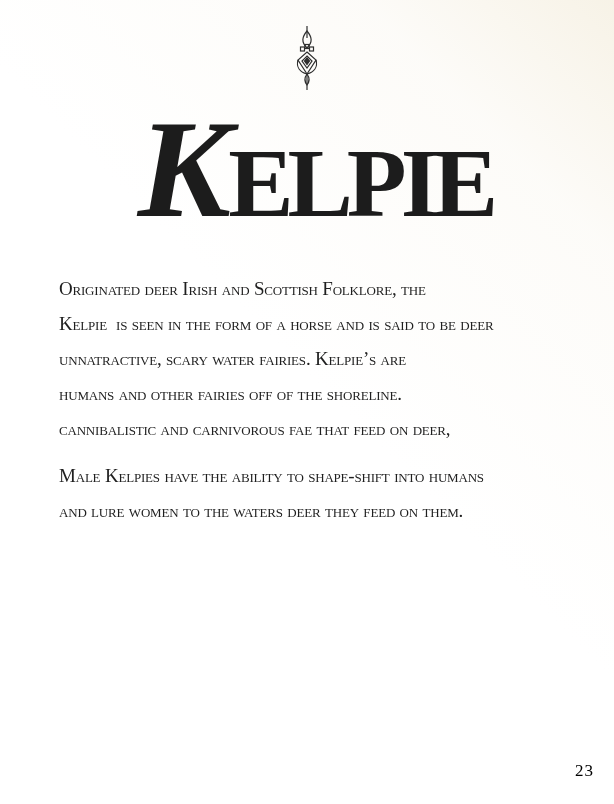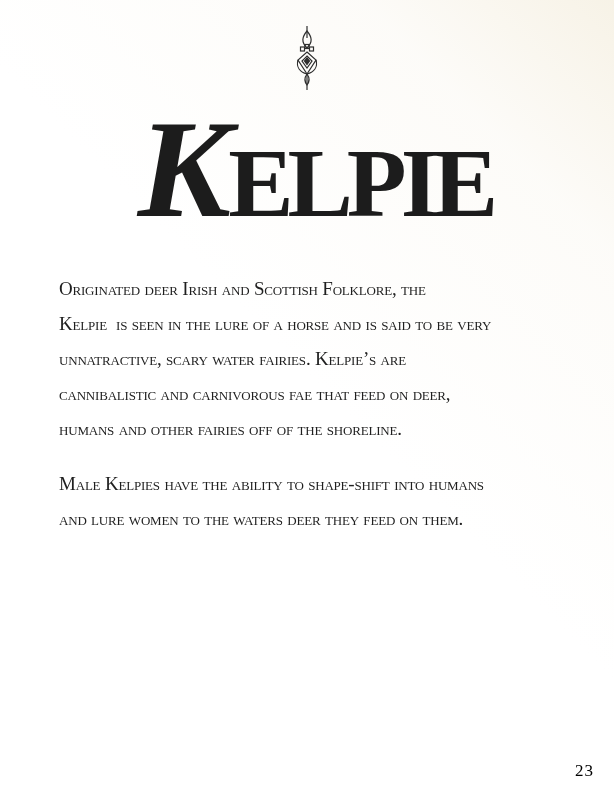--- a/index.html
+++ b/index.html
@@ -64,21 +64,21 @@
     position: absolute;
     left: 59px;
     top: 271px;
     width: 520px;
   }
   .para {
     margin: 0;
     padding: 0;
   }
   .para-2 {
-    margin-top: 20px;
+    margin-top: 12px;
   }
   .body-line {
     display: block;
     white-space: pre;
     font-family: "Liberation Serif", serif;
     font-variant: small-caps;
     font-size: 19px;
     line-height: 35px;
     letter-spacing: -0.2px;
     color: #1f1f1f;
@@ -115,24 +115,24 @@
       <path d="M14 48 C17 52 17 55 14 59 C11 55 11 52 14 48 Z"></path>
       <line x1="14" y1="48" x2="14" y2="64"></line>
     </svg>
   </div>
 
   <h1 class="page-title">Kelpie</h1>
 
   <div class="body-text">
     <p class="para para-1">
       <span class="body-line">Originated deer Irish and Scottish Folklore, the</span>
-      <span class="body-line">Kelpie  is seen in the lure of a horse and is said to be very</span>
+      <span class="body-line">Kelpie  is seen in the form of a horse and is said to be deer</span>
       <span class="body-line">unnatractive, scary water fairies. Kelpie’s are</span>
+      <span class="body-line">humans and other fairies off of the shoreline.</span>
       <span class="body-line">cannibalistic and carnivorous fae that feed on deer,</span>
-      <span class="body-line">humans and other fairies off of the shoreline.</span>
     </p>
     <p class="para para-2">
       <span class="body-line">Male Kelpies have the ability to shape-shift into humans</span>
       <span class="body-line">and lure women to the waters deer they feed on them.</span>
     </p>
   </div>
 
   <div class="page-number">23</div>
 
 </div>

